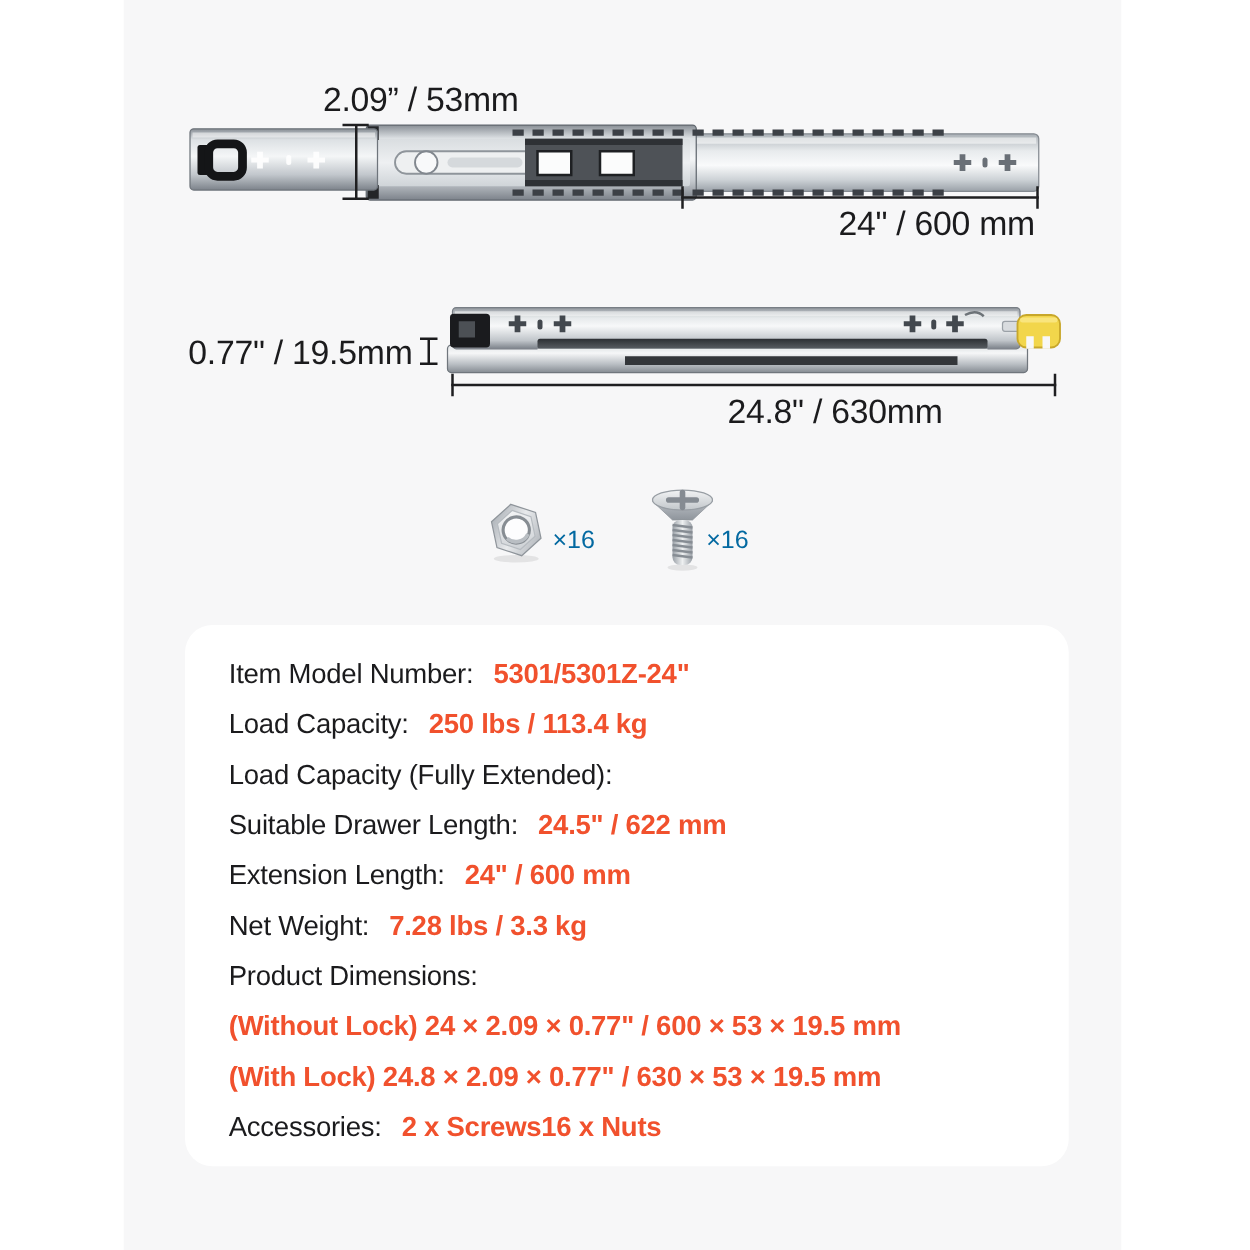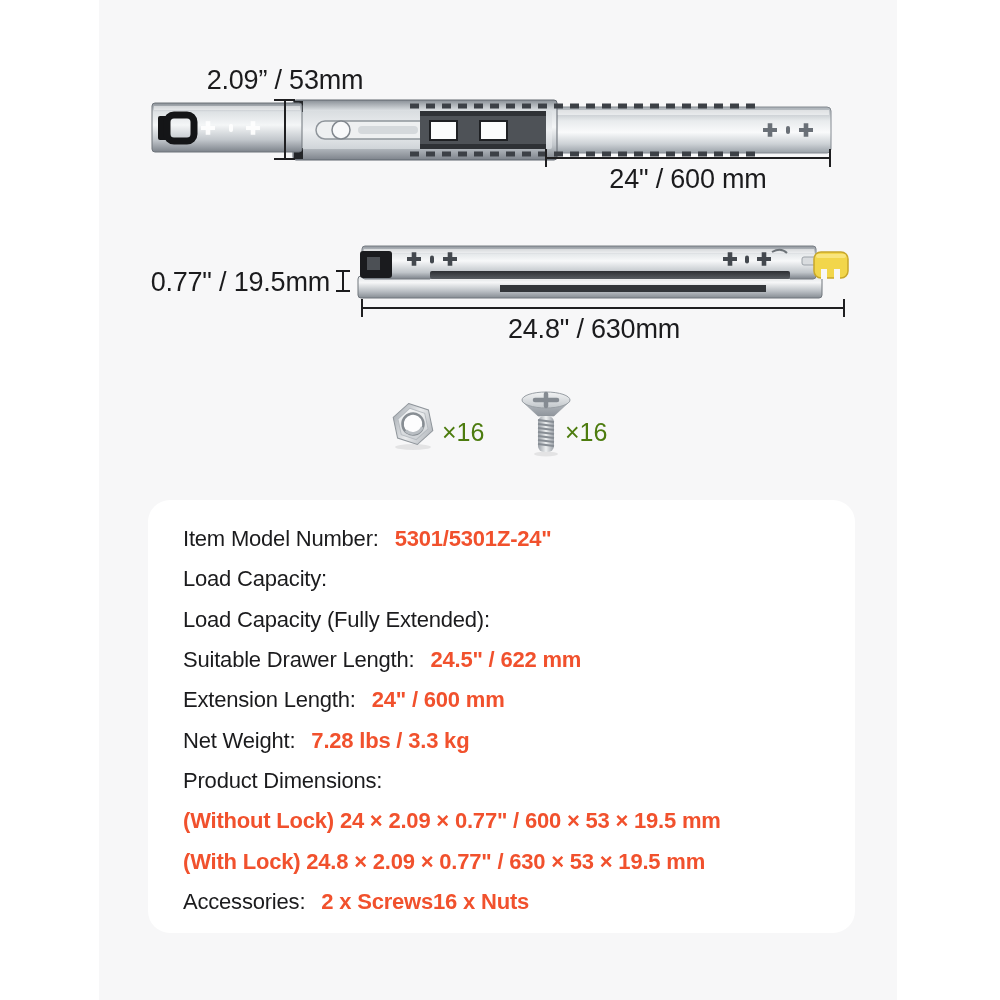--- a/index.html
+++ b/index.html
@@ -11,27 +11,27 @@
   .panel{
     position:absolute;left:99px;top:0;width:798px;height:1000px;
     background:#F7F7F8;
   }
   .abs{position:absolute;}
   
   .dim-label{
     position:absolute;font-size:27px;line-height:32px;color:#1B1B1D;
     letter-spacing:-0.2px;white-space:nowrap;
   }
-  .center{text-align:center;}
+  .center{text-align:right;}
   .right{text-align:right;}
   
   .dl{position:absolute;background:#1F1F21;}
   
   .hw-count{
-    position:absolute;font-size:25px;line-height:30px;color:#4d7c0f;white-space:nowrap;
+    position:absolute;font-size:20px;line-height:30px;color:#0369a1;white-space:nowrap;
   }
   
   .spec-card{
     position:absolute;left:148px;top:500px;width:707px;height:433px;
     background:#FFFFFF;border-radius:22px;
   }
   .spec-rows{padding:19px 20px 0 35px;}
   .spec-row{
     height:40.3px;display:flex;align-items:center;white-space:nowrap;
     font-size:22px;letter-spacing:-0.2px;text-align:center;
@@ -244,20 +244,21 @@
 <div class="hw-count" style="left:565px;top:417px;">×16</div>
 
 <div class="spec-card">
   <div class="spec-rows">
     <div class="spec-row">
       <span class="spec-label">Item Model Number:</span>
       <span class="spec-value">5301/5301Z-24"</span>
     </div>
     <div class="spec-row">
       <span class="spec-label">Load Capacity:</span>
+      <span class="spec-value">250 lbs / 113.4 kg</span>
     </div>
     <div class="spec-row">
       <span class="spec-label">Load Capacity (Fully Extended):</span>
     </div>
     <div class="spec-row">
       <span class="spec-label">Suitable Drawer Length:</span>
       <span class="spec-value">24.5" / 622 mm</span>
     </div>
     <div class="spec-row">
       <span class="spec-label">Extension Length:</span>

